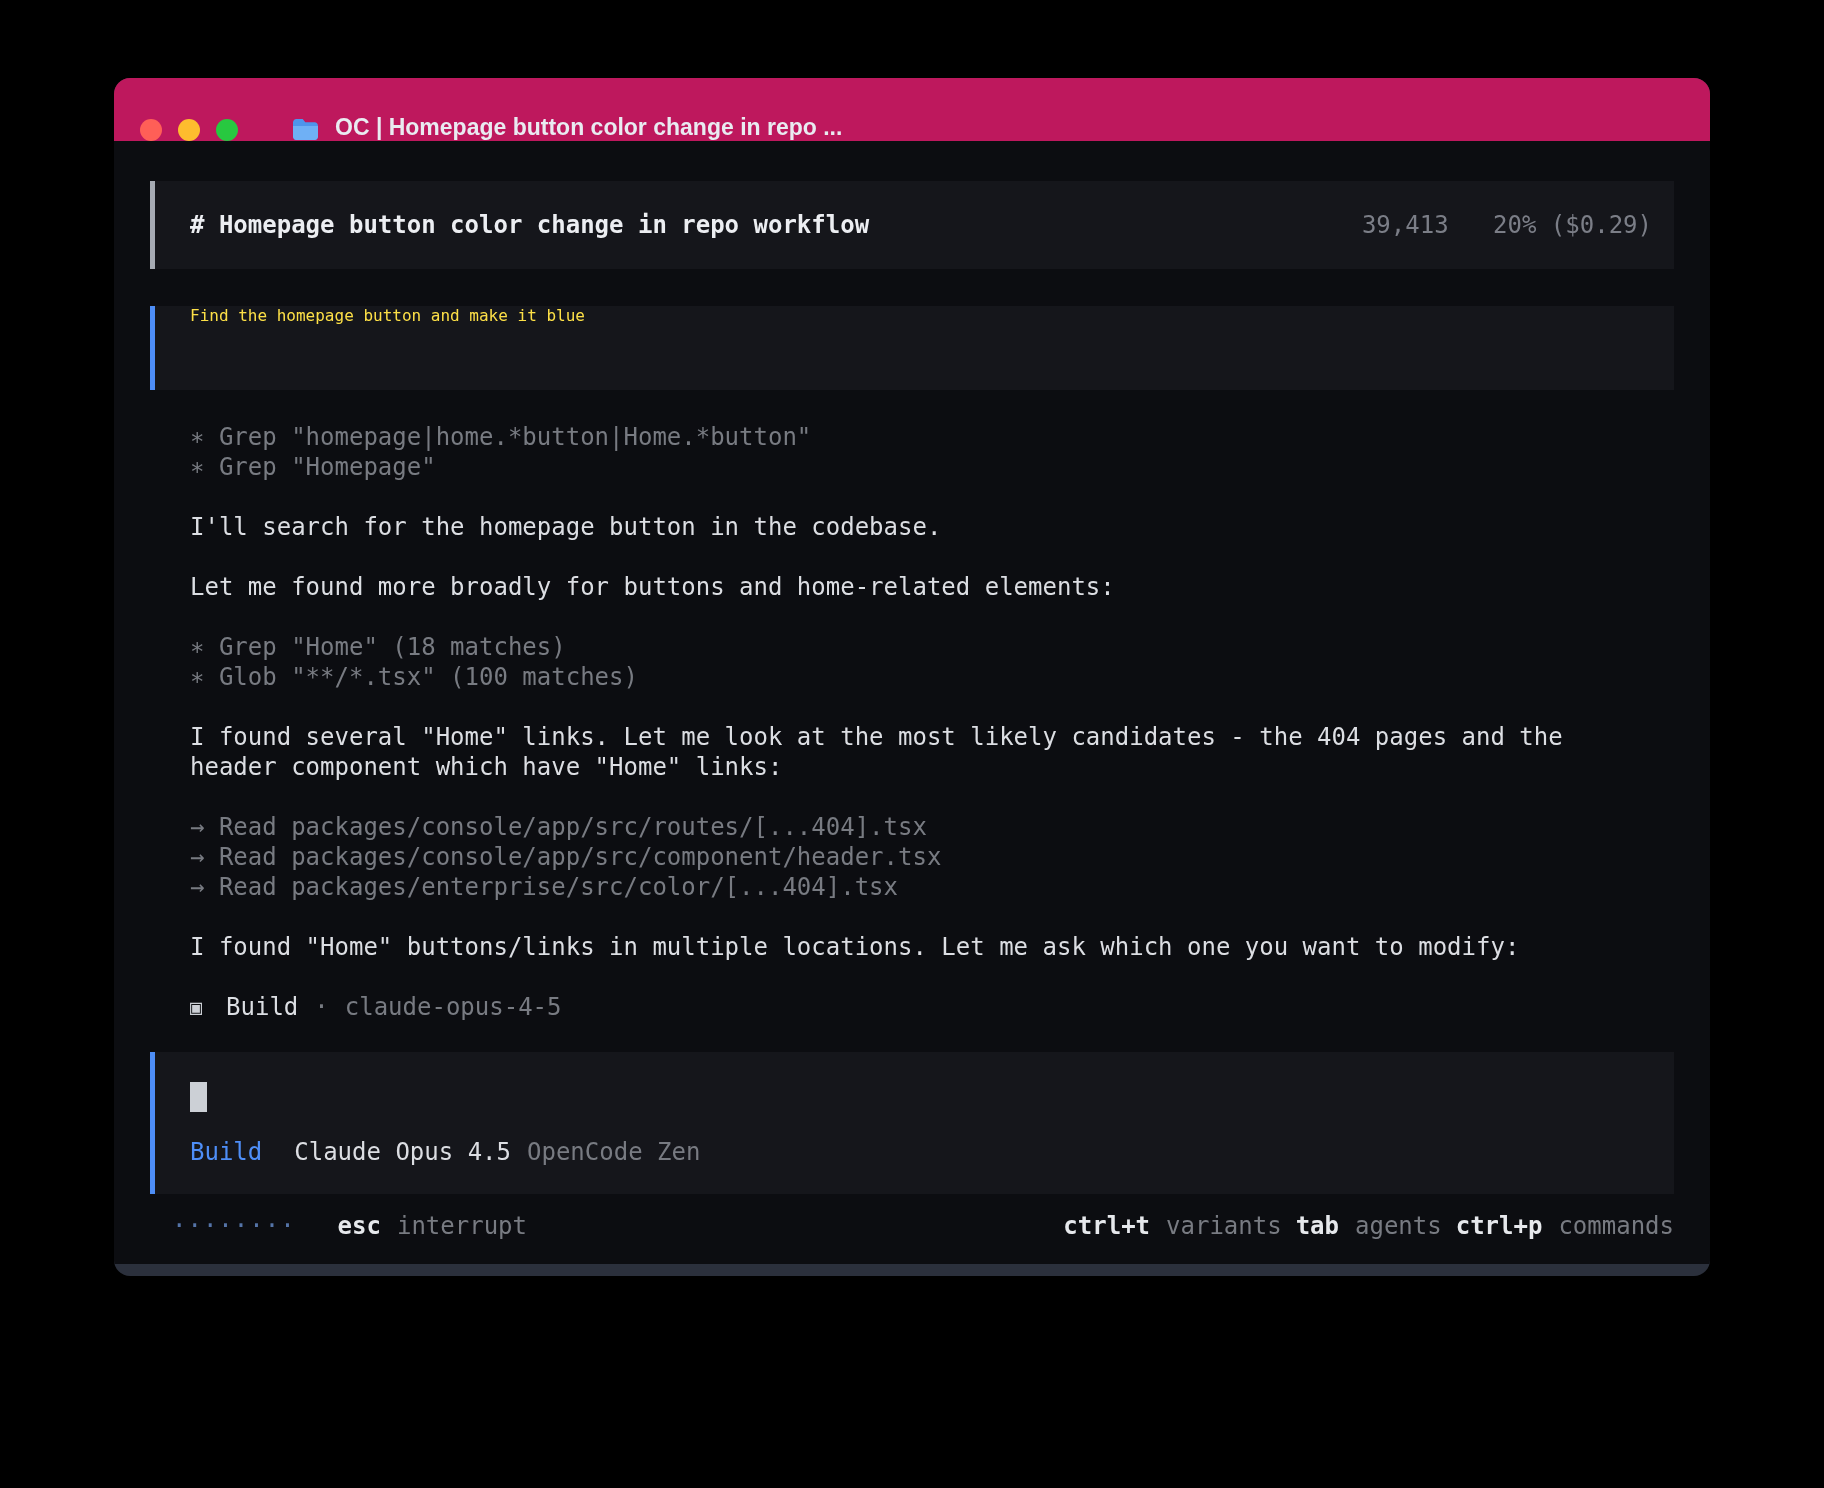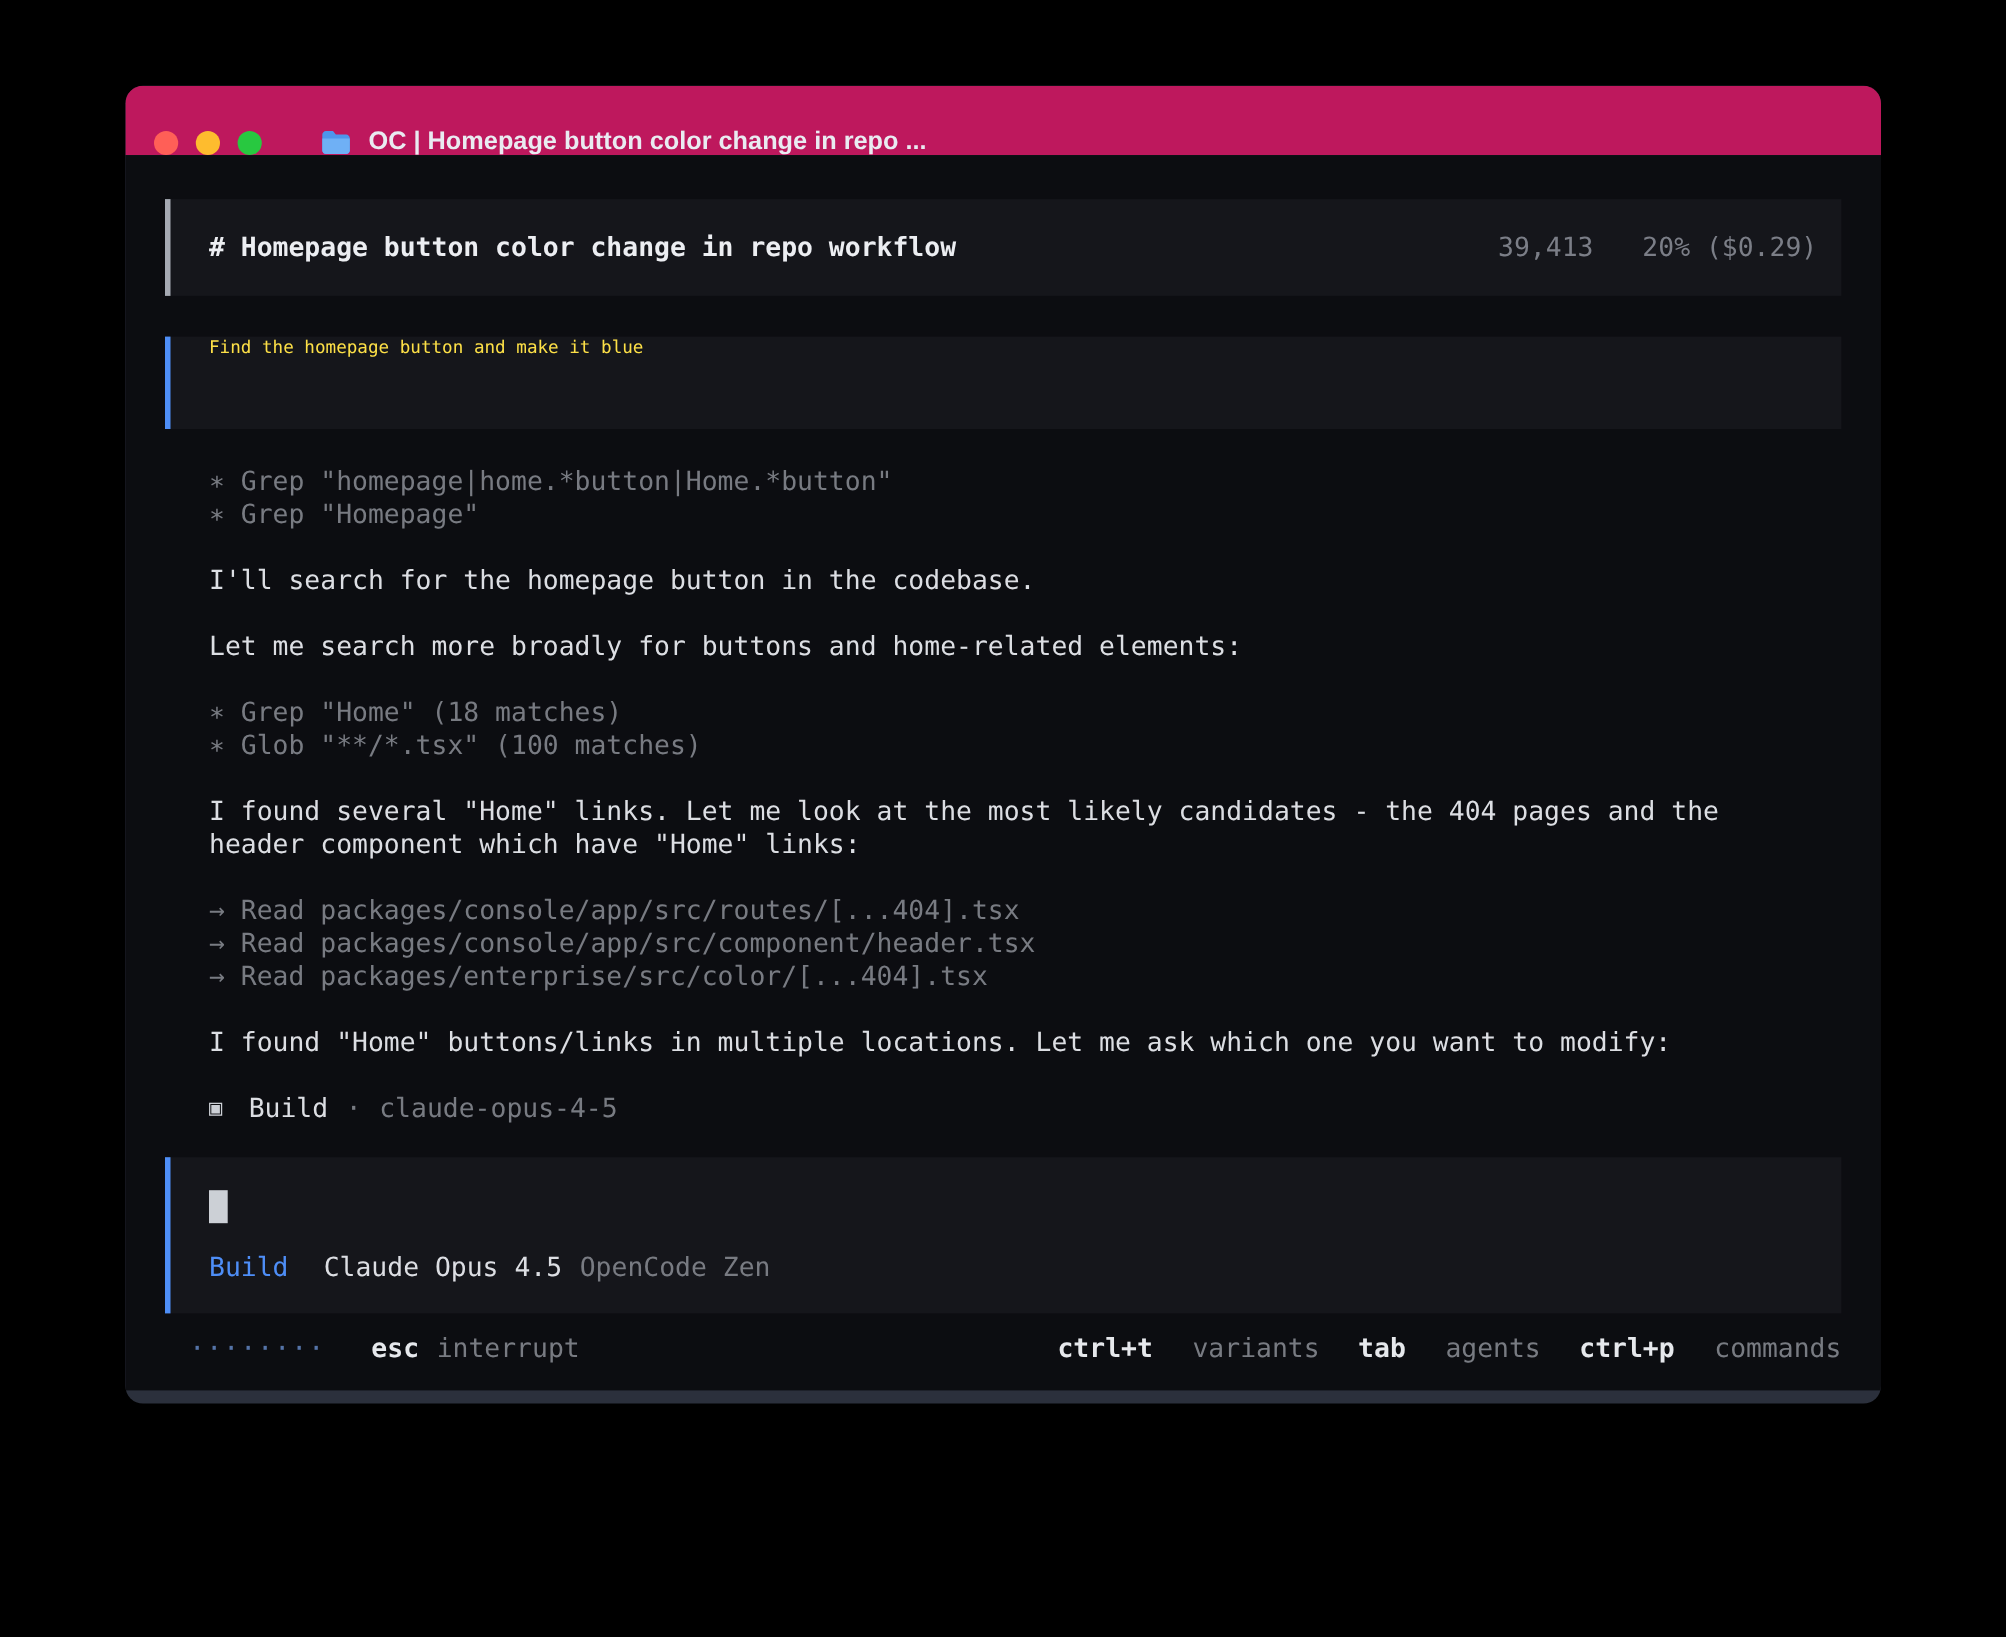--- a/index.html
+++ b/index.html
@@ -91,21 +91,21 @@
     font-size:24px;
     padding-left:2px;
   }
   .footer-left { display:flex; align-items:center; }
   .spinner { color:#5574a8; margin-left:20px; letter-spacing:1px; font-size:24px; }
   .key { color:#e6e8ec; font-weight:bold; }
   .hint { color:#787b82; }
   .footer-left .key { margin-left:42px; }
   .footer-left .hint { margin-left:16px; }
   .footer-right { display:flex; align-items:center; }
-  .shortcut { display:flex; align-items:center; margin-left:35px;gap:20px; }
+  .shortcut { display:flex; align-items:center; margin-left:14px; }
   .shortcut .hint { margin-left:16px; }
 </style>
 </head>
 <body>
 
 <div class="window">
 
   <div class="titlebar">
     <div class="traffic-lights">
       <span class="light red"></span>
@@ -140,21 +140,21 @@
       <div class="group">
         <div class="line tool">∗ Grep "homepage|home.*button|Home.*button"</div>
         <div class="line tool">∗ Grep "Homepage"</div>
       </div>
 
       <div class="group">
         <div class="line">I'll search for the homepage button in the codebase.</div>
       </div>
 
       <div class="group">
-        <div class="line">Let me search more broadly for buttons and home-related elements:</div>
+        <div class="line">Let me found more broadly for buttons and home-related elements:</div>
       </div>
 
       <div class="group">
         <div class="line tool">∗ Grep "Home" (18 matches)</div>
         <div class="line tool">∗ Glob "**/*.tsx" (100 matches)</div>
       </div>
 
       <div class="group">
         <div class="line">I found several "Home" links. Let me look at the most likely candidates - the 404 pages and the</div>
         <div class="line">header component which have "Home" links:</div>

